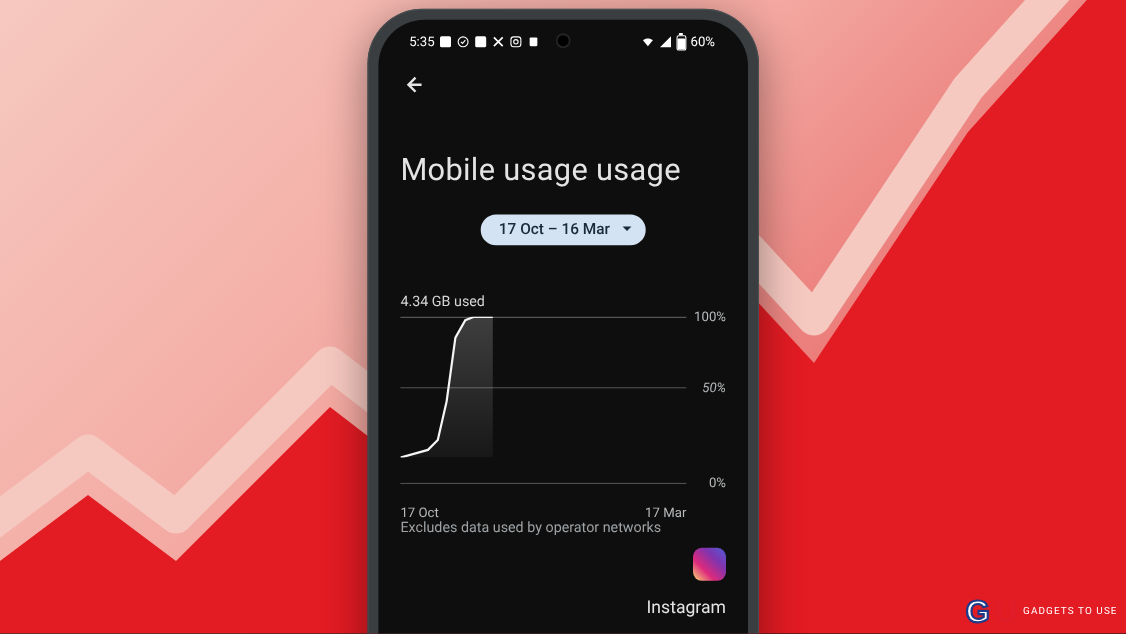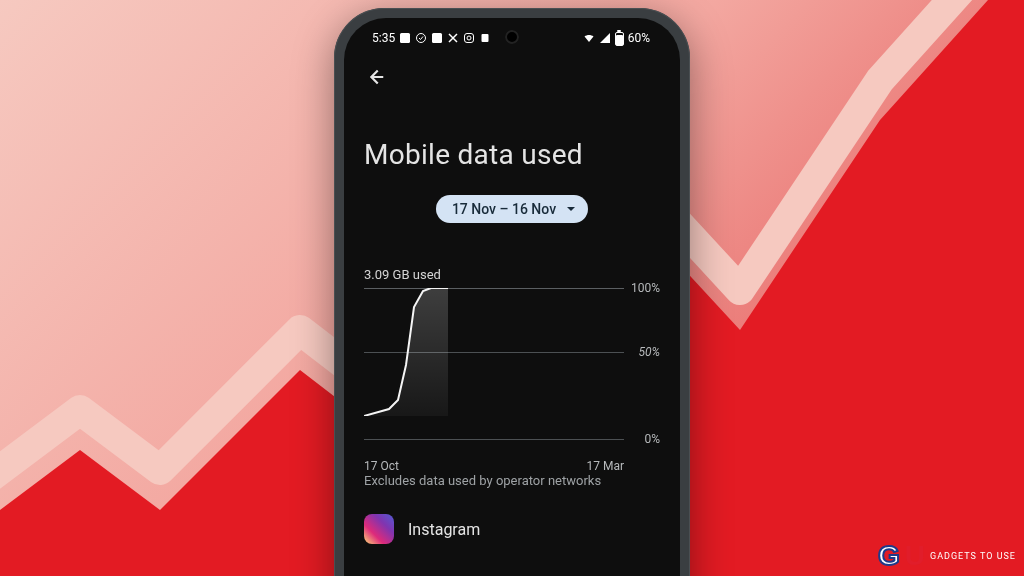--- a/index.html
+++ b/index.html
@@ -212,24 +212,25 @@
     width: 260px;
     font-size: 12px;
     color: #b6b9bb;
     margin-top: 19px;
   }
   .footnote {
     font-size: 13px;
     color: #9ea2a5;
   }
   .app-row {
-    margin-top: 26px;
-    display: flex;
-    align-items: center;
+    margin-top: 10px;
+    display: flex;
+    align-items: flex-end;
     gap: 14px;
+    flex-direction: column;
   }
   .app-row .app-icon {
     width: 30px; height: 30px;
     border-radius: 8px;
     background: linear-gradient(45deg,#feda77,#dd2a7b,#8134af,#515bd4);
   }
   .app-row .app-name { font-size: 16px; color:#e4e4e4; }
 </style>
 </head>
 <body>
@@ -316,34 +317,34 @@
 
       <div class="screen">
         <div class="back-row">
           <span class="back-arrow">
             <svg viewBox="0 0 24 24">
                 <path d="M15 5l-7 7 7 7M8 12h13"></path>
               </svg>
           </span>
         </div>
 
-        <div class="title">Mobile data used</div>
+        <div class="title">Mobile usage usage</div>
 
         <div class="chip-row">
           <span class="chip">
-            <span>17 Nov – 16 Nov</span>
+            <span>17 Oct – 16 Mar</span>
             <span class="caret">
               <svg viewBox="0 0 10 10">
                   <path d="M1 3l4 4 4-4z"></path>
                 </svg>
             </span>
           </span>
         </div>
 
-        <div class="used-label">3.09 GB used</div>
+        <div class="used-label">4.34 GB used</div>
 
         <div class="chart-area">
           <div class="rule top"></div>
           <div class="rule mid"></div>
           <div class="rule bot"></div>
           <span class="ylabel top">100%</span>
           <span class="ylabel mid">50%</span>
           <span class="ylabel bot">0%</span>
 
           <svg class="area" viewBox="0 0 260 128" preserveAspectRatio="none">

